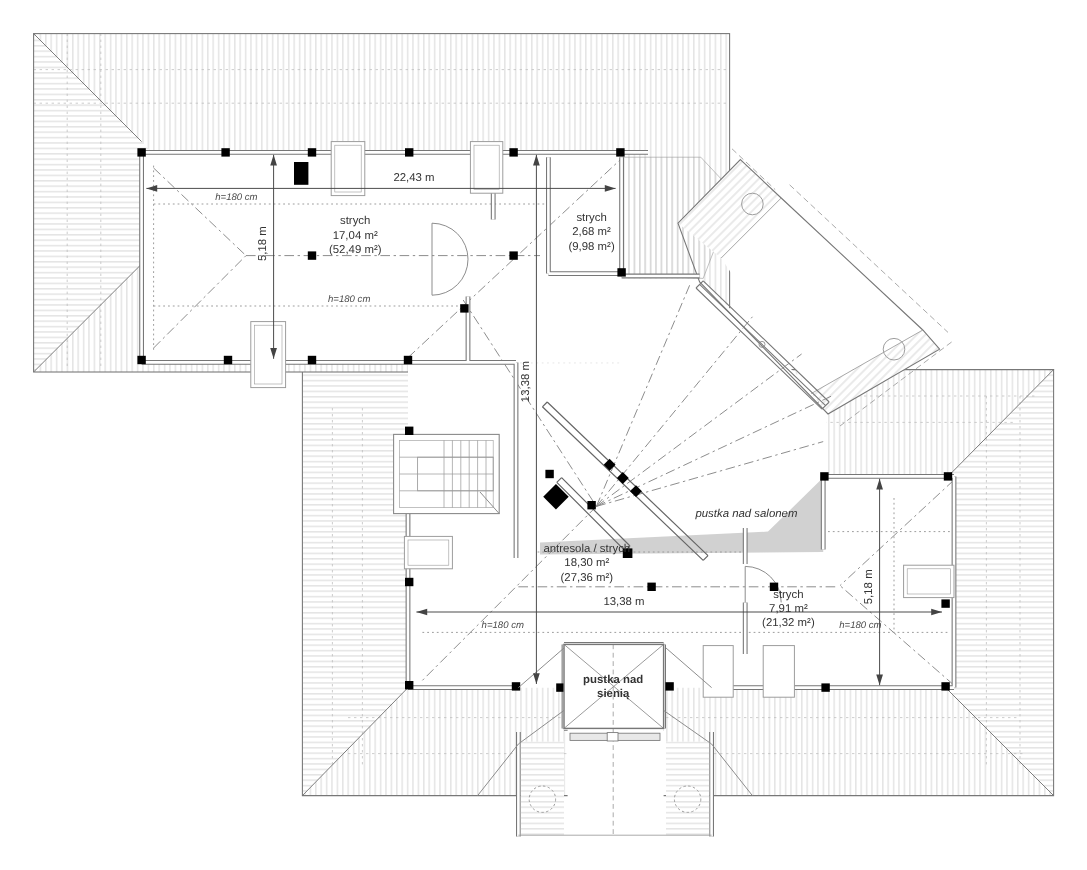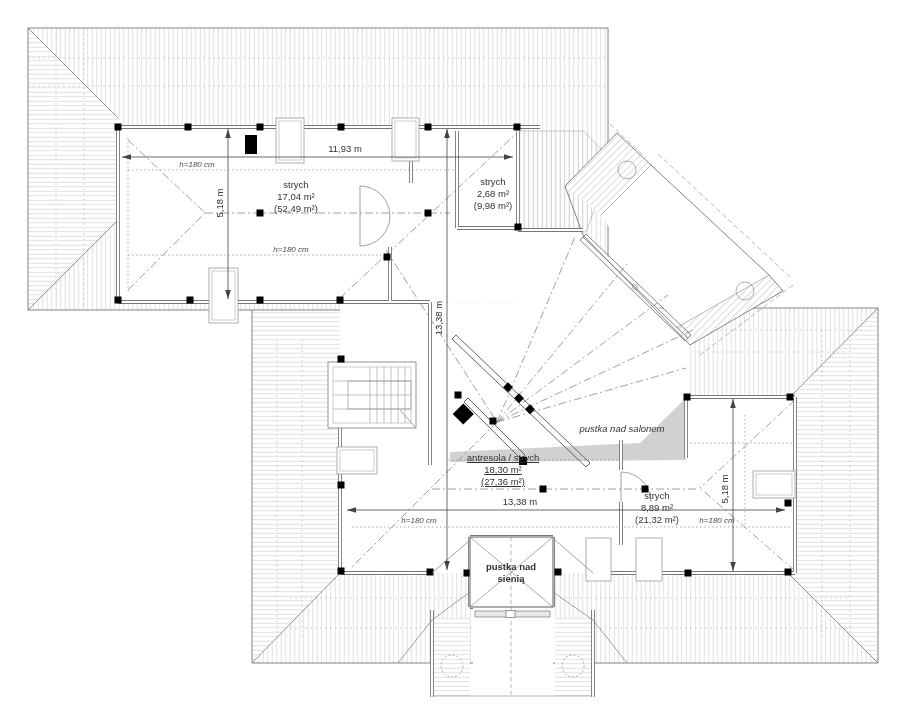--- a/index.html
+++ b/index.html
@@ -227,41 +227,41 @@
 <div class="lbl" style="left:296px;top:197px;">
   <div>strych</div>
   <div>17,04 m²</div>
   <div>(52,49 m²)</div>
 </div>
 <div class="lbl" style="left:493px;top:194px;">
   <div>strych</div>
   <div>2,68 m²</div>
   <div>(9,98 m²)</div>
 </div>
-<div class="lbl" style="left:503px;top:470px;text-decoration:underline;">
+<div class="lbl" style="left:489px;top:470px;">
   <div>antresola / strych</div>
   <div>18,30 m²</div>
   <div>(27,36 m²)</div>
 </div>
 <div class="lbl" style="left:657px;top:508px;">
   <div>strych</div>
-  <div>8,89 m²</div>
+  <div>7,91 m²</div>
   <div>(21,32 m²)</div>
 </div>
 
 <div class="lbl" style="left:622px;top:429px;font-style:italic;">
   <div>pustka nad salonem</div>
 </div>
 <div class="lbl" style="left:511px;top:573px;font-weight:bold;">
   <div>pustka nad</div>
   <div>sienią</div>
 </div>
 
 <div class="lbl" style="left:345px;top:149px;">
-  <span>11,93 m</span>
+  <span>22,43 m</span>
 </div>
 <div class="lbl rot" style="left:439px;top:318px;">
   <span>13,38 m</span>
 </div>
 <div class="lbl" style="left:520px;top:502px;">
   <span>13,38 m</span>
 </div>
 <div class="lbl rot" style="left:220px;top:203px;">
   <span>5,18 m</span>
 </div>

